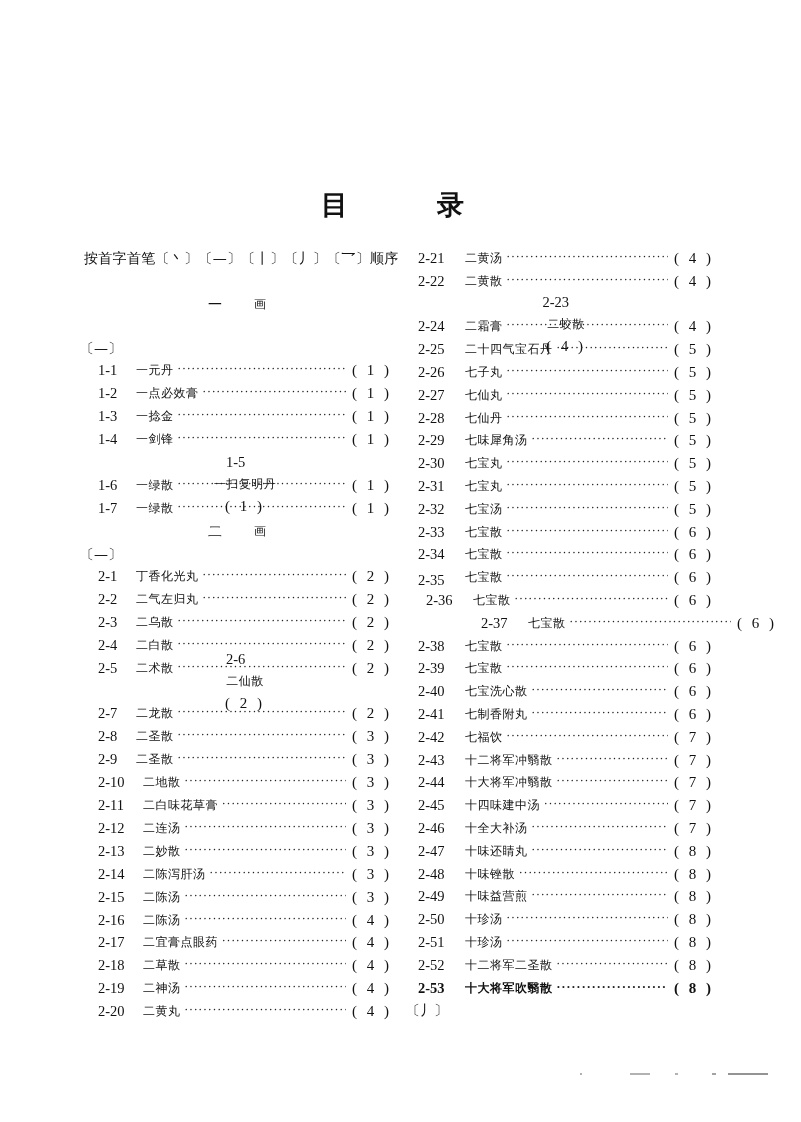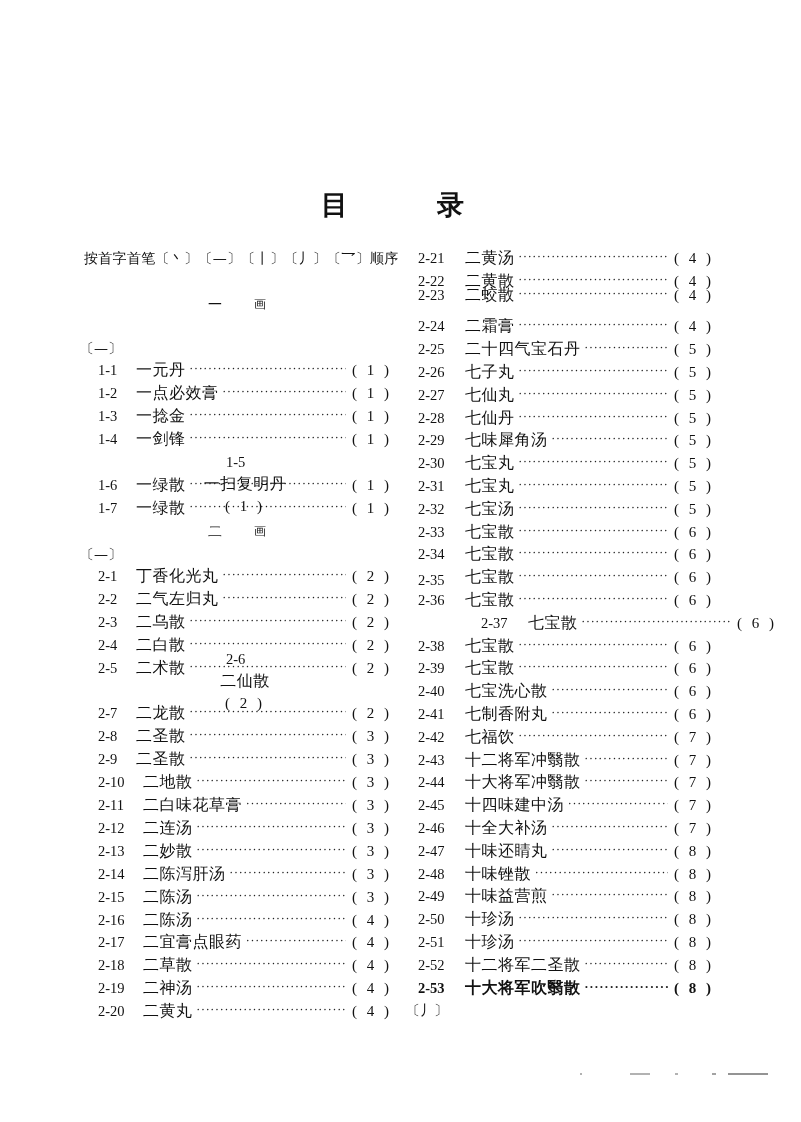--- a/index.html
+++ b/index.html
@@ -18,21 +18,21 @@
     .col { position: absolute; }
     .line {
       position: absolute; height: 22px; line-height: 22px; font-size: 14px;
       white-space: nowrap;
     }
     .entry { display: flex; align-items: center; }
     .entry .num {
       font-family: "Liberation Serif", serif; font-size: 14.5px;
       display: inline-block;
     }
-    .entry .name { display: inline-block; font-size: 16px; letter-spacing: 0.5px; }
+    .entry .name { display: inline-block; font-size: 12px; letter-spacing: 0.5px; }
     .entry .dots {
       flex: 1; overflow: hidden; margin: 0 6px 0 4px; color: #222;
       font-size: 11px; letter-spacing: 1.2px; height: 22px;
     }
     .entry .dots::before {
       content: "··································································································";
     }
     .entry .page {
       font-family: "Liberation Serif", serif; font-size: 15px;
       display: inline-block; letter-spacing: 3px;
@@ -245,21 +245,21 @@
         <span class="name">二黄汤</span>
         <span class="dots"></span>
         <span class="page">( 4 )</span>
       </div>
       <div class="line entry" style="top: 269.8px; left: 0px; width: 296px;">
         <span class="num" style="width: 47px;">2-22</span>
         <span class="name">二黄散</span>
         <span class="dots"></span>
         <span class="page">( 4 )</span>
       </div>
-      <div class="line entry" style="top: 284px; left: 0px; width: 296px;">
+      <div class="line entry" style="top: 291px; left: 0px; width: 296px; flex-direction: column;">
         <span class="num" style="width: 47px;">2-23</span>
         <span class="name">二蛟散</span>
         <span class="dots"></span>
         <span class="page">( 4 )</span>
       </div>
       <div class="line entry" style="top: 315.4px; left: 0px; width: 296px;">
         <span class="num" style="width: 47px;">2-24</span>
         <span class="name">二霜膏</span>
         <span class="dots"></span>
         <span class="page">( 4 )</span>
@@ -324,21 +324,21 @@
         <span class="dots"></span>
         <span class="page">( 6 )</span>
       </div>
       <div class="line entry" style="top: 566.2px; left: 0px; width: 296px;">
         <span class="num" style="width: 47px; margin-top: 6px;">2-35</span>
         <span class="name">七宝散</span>
         <span class="dots"></span>
         <span class="page">( 6 )</span>
       </div>
       <div class="line entry" style="top: 589px; left: 0px; width: 296px;">
-        <span class="num" style="width: 47px;">2-36</span>
+        <span class="num" style="width: 47px; margin-left: 8px;">2-36</span>
         <span class="name">七宝散</span>
         <span class="dots"></span>
         <span class="page">( 6 )</span>
       </div>
       <div class="line entry" style="top: 611.8px; left: 16px; width: 296px; margin-left: 47px;">
         <span class="num" style="width: 47px;">2-37</span>
         <span class="name">七宝散</span>
         <span class="dots"></span>
         <span class="page">( 6 )</span>
       </div>

